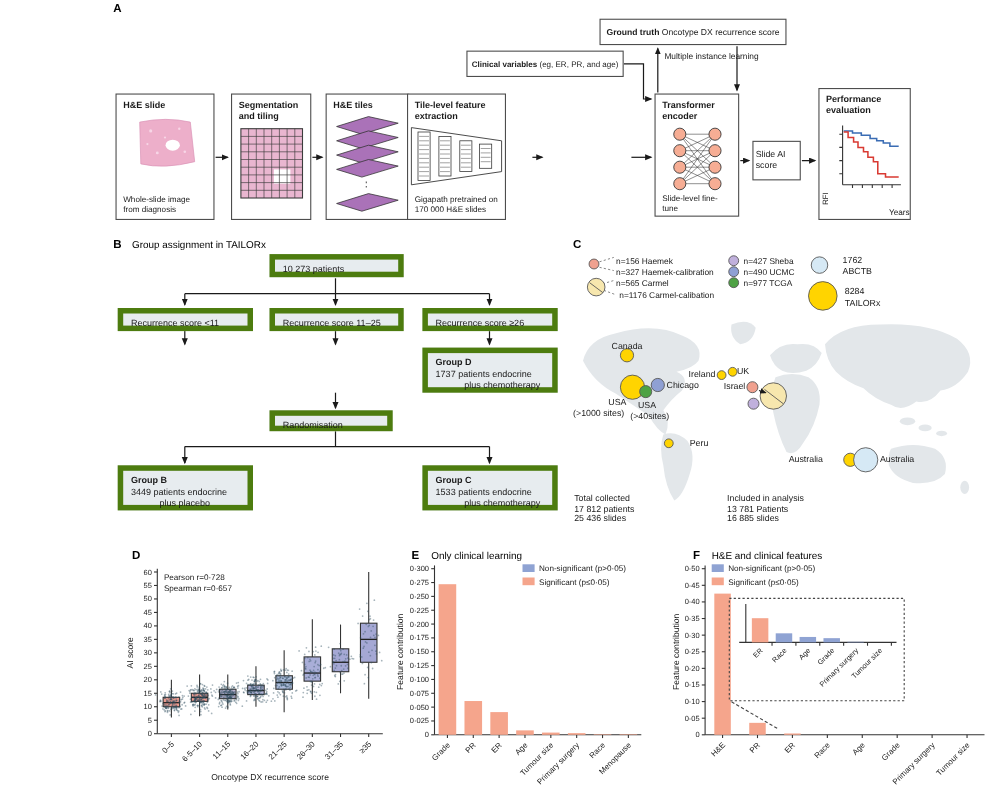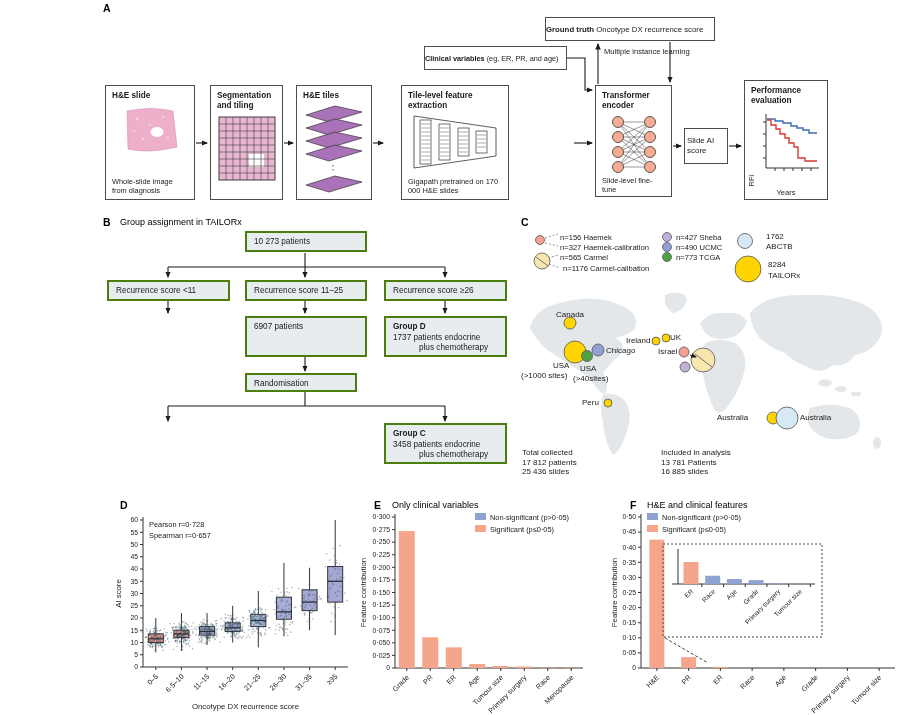--- a/index.html
+++ b/index.html
@@ -4,22 +4,22 @@
 <style>
   *{margin:0;padding:0;box-sizing:border-box}
   body{font-family:"Liberation Sans",sans-serif;background:#fff;color:#1a1a1a}
   #canvas{position:relative;width:905px;height:715px;background:#fff;overflow:hidden}
   .abs{position:absolute}
   .panel-letter{position:absolute;font-weight:bold;font-size:10.5px;color:#000}
   .panel-title{position:absolute;font-weight:normal;font-size:9px;color:#000;white-space:nowrap}
   .pbox{position:absolute;border:1px solid #4d4d4d;background:#fff;display:flex;flex-direction:column}
   .ptitle{font-size:8.2px;font-weight:bold;padding:5px 6px 2px;line-height:1.2}
   .pcap{font-size:7.4px;padding:2px 6px 4px;line-height:1.25;margin-top:auto}
-  .cbox{position:absolute;border:1px solid #4d4d4d;background:#fff;font-size:7.8px;display:flex;align-items:center;white-space:nowrap}
-  .bbox{position:absolute;border:2px solid #4d7c0f;background:#e7ecef;font-size:8.2px;padding:4px 7px;line-height:1.3}
+  .cbox{position:absolute;border:1px solid #4d4d4d;background:#fff;font-size:7.8px;display:flex;align-items:center;justify-content:center;white-space:nowrap}
+  .bbox{position:absolute;border:5px solid #4d7c0f;background:#e7ecef;font-size:8.2px;padding:4px 7px;line-height:1.3}
   .bbold{font-weight:bold}
   .indent{padding-left:26px}
   .lbl{position:absolute;font-size:8px;white-space:nowrap}
   .lbl7{position:absolute;font-size:7.6px;white-space:nowrap}
   .boldlbl{font-weight:normal}
   svg{display:block;overflow:visible}
 </style>
 </head>
 <body>
 
@@ -119,21 +119,21 @@
           <line x1="0" y1="28" x2="56" y2="28"></line>
         <line x1="0" y1="35" x2="56" y2="35"></line>
           <line x1="0" y1="42" x2="56" y2="42"></line>
         <line x1="0" y1="49" x2="56" y2="49"></line>
           <line x1="0" y1="56" x2="56" y2="56"></line>
       </g>
       <rect x="0" y="0" width="56" height="63" fill="none" stroke="#3c3c3c" stroke-width="1"></rect>
     </svg>
   </div>
 
-  <div class="pbox" style="left:401px;top:85px;width:108px;height:115px">
+  <div class="pbox" style="left:370px;top:85px;width:90px;height:115px">
     <div class="ptitle">Tile-level feature extraction</div>
     <svg width="88" height="56" style="margin:1px auto 0">
       <polygon points="3,2 85,14 85,42 3,54" fill="none" stroke="#333" stroke-width="0.8"></polygon>
       <g stroke="#555" stroke-width="0.5">
         <rect x="9" y="6" width="11" height="44" fill="#fff" stroke="#333" stroke-width="0.7"></rect>
         <line x1="10" y1="10" x2="19" y2="10"></line>
           <line x1="10" y1="14" x2="19" y2="14"></line>
         <line x1="10" y1="18" x2="19" y2="18"></line>
           <line x1="10" y1="22" x2="19" y2="22"></line>
         <line x1="10" y1="26" x2="19" y2="26"></line>
@@ -221,43 +221,47 @@
         <line x1="22" y1="58" x2="22" y2="61"></line>
           <line x1="31" y1="58" x2="31" y2="61"></line>
         <line x1="40" y1="58" x2="40" y2="61"></line>
           <line x1="49" y1="58" x2="49" y2="61"></line>
         <line x1="58" y1="58" x2="58" y2="61"></line>
       </g>
       <path d="M14,9 H22 V11 H30 V13 H38 V16 H44 V18 H50 V20 H56 V23 H64" fill="none" stroke="#3a6cb4" stroke-width="1.4"></path>
       <path d="M14,10 H18 V15 H23 V19 H27 V24 H32 V28 H36 V33 H41 V37 H45 V48 H52 V51 H64" fill="none" stroke="#d93a32" stroke-width="1.4"></path>
     </svg>
     <div class="abs" style="left:-4px;top:96px;width:20px;text-align:center;font-size:7px;transform:rotate(-90deg)">RFI</div>
-    <div class="abs" style="left:0;right:0;bottom:2px;text-align:center;font-size:7.5px">Years</div>
+    <div class="abs" style="left:0;right:0;bottom:2px;text-align:right;font-size:7.5px">Years</div>
   </div>
 
   <div class="panel-letter" style="left:103px;top:216px">B</div>
   <div class="panel-title" style="left:120px;top:217px">Group assignment in TAILORx</div>
 
   <div class="bbox" style="left:245px;top:231px;width:122px;height:21px">10 273 patients</div>
   <div class="bbox" style="left:107px;top:280px;width:123px;height:21px">Recurrence score &lt;11</div>
   <div class="bbox" style="left:245px;top:280px;width:122px;height:21px">Recurrence score 11–25</div>
   <div class="bbox" style="left:384px;top:280px;width:123px;height:21px">Recurrence score ≥26</div>
 
-  <div class="bbox" style="left:245px;top:316px;width:122px;height:41px">6907 patients</div>
   <div class="bbox" style="left:384px;top:316px;width:123px;height:41px">
     <div class="bbold">Group D</div>
     <div>1737 patients endocrine</div>
     <div class="indent">plus chemotherapy</div>
   </div>
 
   <div class="bbox" style="left:245px;top:373px;width:112px;height:19px">Randomisation</div>
 
+  <div class="bbox" style="left:107px;top:423px;width:123px;height:41px">
+    <div class="bbold">Group B</div>
+    <div>3449 patients endocrine</div>
+    <div class="indent">plus placebo</div>
+  </div>
   <div class="bbox" style="left:384px;top:423px;width:123px;height:41px">
     <div class="bbold">Group C</div>
-    <div>3458 patients endocrine</div>
+    <div>1533 patients endocrine</div>
     <div class="indent">plus chemotherapy</div>
   </div>
 
   <div class="panel-letter" style="left:521px;top:216px">C</div>
 
   <svg class="abs" style="left:528px;top:225px" width="300" height="62">
     <g stroke="#777" stroke-width="0.8" stroke-dasharray="2,2">
       <line x1="17" y1="13" x2="30" y2="9"></line>
         <line x1="17" y1="18" x2="30" y2="21"></line>
       <line x1="20" y1="33" x2="30" y2="30"></line>
@@ -272,21 +276,21 @@
     <circle cx="217" cy="16" r="7.5" fill="#d6e9f5" stroke="#555" stroke-width="0.8"></circle>
     <circle cx="220" cy="44" r="13" fill="#ffd400" stroke="#555" stroke-width="0.8"></circle>
   </svg>
 
   <div class="lbl7" style="left:560px;top:233px">n=156 Haemek</div>
   <div class="lbl7" style="left:560px;top:243px">n=327 Haemek-calibration</div>
   <div class="lbl7" style="left:560px;top:253px">n=565 Carmel</div>
   <div class="lbl7" style="left:563px;top:264px">n=1176 Carmel-calibation</div>
   <div class="lbl7" style="left:676px;top:233px">n=427 Sheba</div>
   <div class="lbl7" style="left:676px;top:243px">n=490 UCMC</div>
-  <div class="lbl7" style="left:676px;top:253px">n=773 TCGA</div>
+  <div class="lbl7" style="left:676px;top:253px">n=977 TCGA</div>
   <div class="lbl" style="left:766px;top:232px">1762</div>
   <div class="lbl" style="left:766px;top:242px">ABCTB</div>
   <div class="lbl" style="left:768px;top:260px">8284</div>
   <div class="lbl" style="left:768px;top:271px">TAILORx</div>
 
   <svg class="abs" style="left:515px;top:283px" width="390" height="180">
     <g fill="#e3e7ea">
       <path d="M15,45 Q20,25 45,20 Q80,10 105,22 Q125,30 120,45 Q115,52 100,55 Q112,60 105,72 Q95,80 88,90 Q95,100 90,112 Q82,108 75,95 Q60,85 45,75 Q25,65 15,45 Z"></path>
       <path d="M150,12 Q165,6 172,15 Q170,28 158,30 Q148,24 150,12 Z"></path>
       <path d="M88,112 Q100,108 110,118 Q118,130 112,148 Q106,168 98,172 Q90,160 88,140 Q84,124 88,112 Z"></path>
@@ -319,34 +323,34 @@
 
   <div class="lbl" style="left:556px;top:310px">Canada</div>
   <div class="lbl" style="left:553px;top:361px">USA</div>
   <div class="lbl" style="left:521px;top:371px">(&gt;1000 sites)</div>
   <div class="lbl" style="left:580px;top:364px">USA</div>
   <div class="lbl" style="left:573px;top:374px">(&gt;40sites)</div>
   <div class="lbl" style="left:606px;top:346px">Chicago</div>
   <div class="lbl" style="left:626px;top:336px">Ireland</div>
   <div class="lbl" style="left:670px;top:333px">UK</div>
   <div class="lbl" style="left:658px;top:347px">Israel</div>
-  <div class="lbl" style="left:582px;top:398px">Peru</div>
+  <div class="lbl" style="left:627px;top:398px">Peru</div>
   <div class="lbl" style="left:717px;top:413px">Australia</div>
   <div class="lbl" style="left:800px;top:413px">Australia</div>
 
   <div class="lbl boldlbl" style="left:522px;top:448px">Total collected</div>
   <div class="lbl" style="left:522px;top:458px">17 812 patients</div>
   <div class="lbl" style="left:522px;top:467px">25 436 slides</div>
   <div class="lbl boldlbl" style="left:661px;top:448px">Included in analysis</div>
   <div class="lbl" style="left:661px;top:458px">13 781 Patients</div>
   <div class="lbl" style="left:661px;top:467px">16 885 slides</div>
 
   <div class="panel-letter" style="left:120px;top:499px">D</div>
   <div class="panel-letter" style="left:374px;top:499px">E</div>
-  <div class="panel-title" style="left:392px;top:500px">Only clinical variables</div>
+  <div class="panel-title" style="left:392px;top:500px">Only clinical learning</div>
   <div class="panel-letter" style="left:630px;top:499px">F</div>
   <div class="panel-title" style="left:647px;top:500px">H&amp;E and clinical features</div>
 
 <svg width="250" height="222" style="position:absolute;left:113px;top:493px;overflow:visible">
       <g>
         <line x1="30" y1="24" x2="30" y2="174" stroke="#333" stroke-width="1"></line>
         <line x1="30" y1="174" x2="235" y2="174" stroke="#333" stroke-width="1"></line>
         <line x1="27" y1="174" x2="30" y2="174" stroke="#333" stroke-width="1"></line>
         <text x="25" y="176.3" font-size="6.8" fill="#1a1a1a" text-anchor="end">0</text>
         <line x1="27" y1="161.75" x2="30" y2="161.75" stroke="#333" stroke-width="1"></line>

